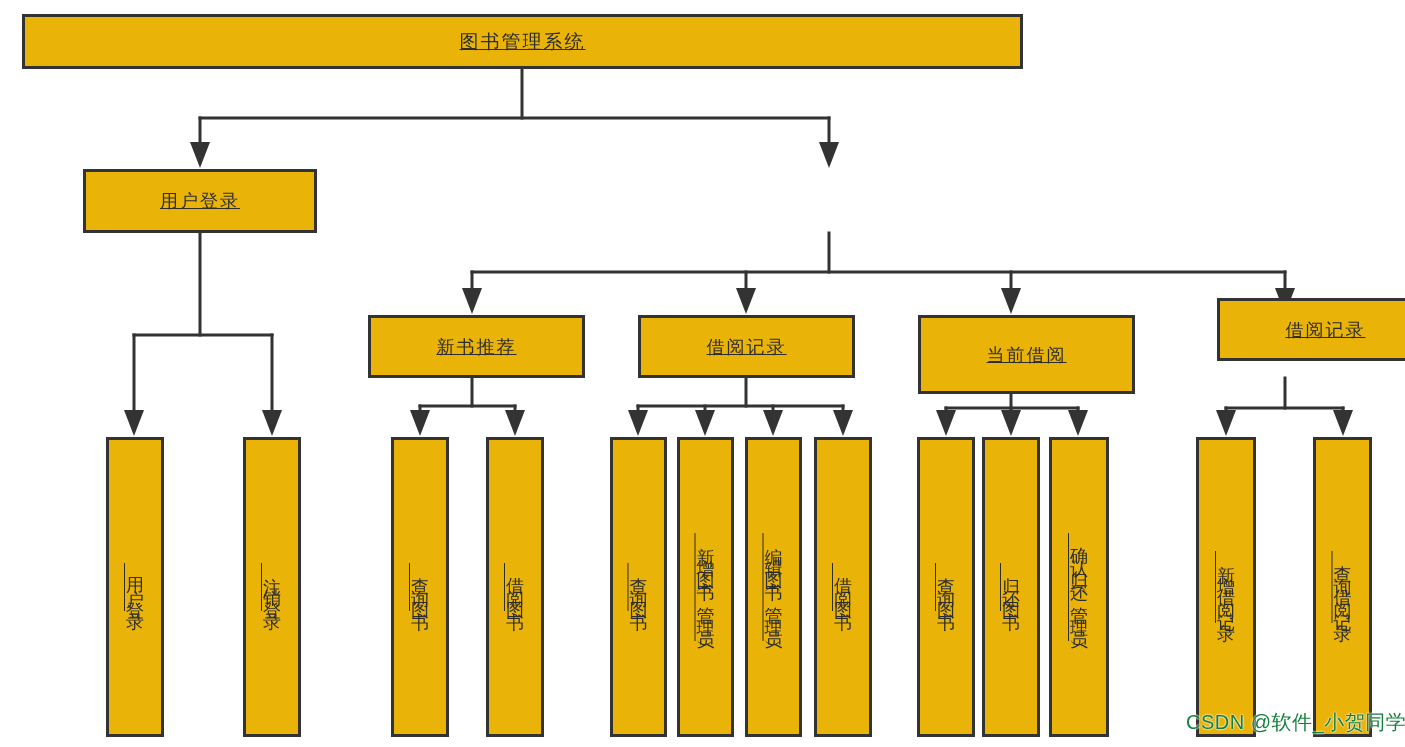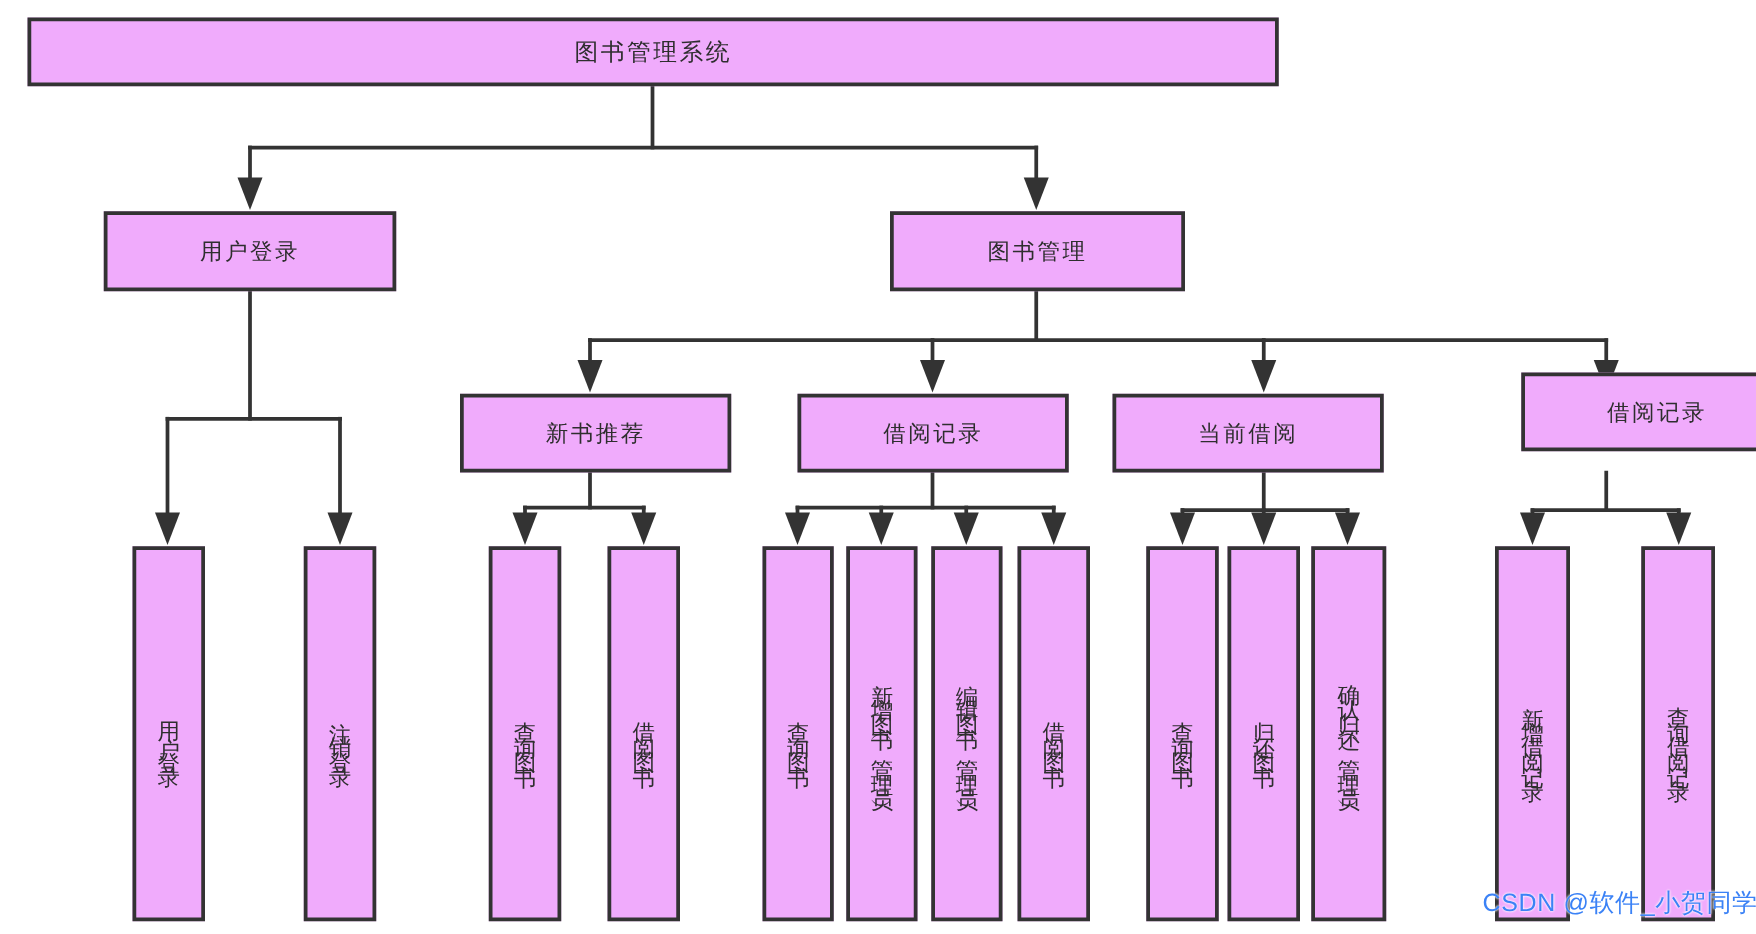--- a/index.html
+++ b/index.html
@@ -2,44 +2,45 @@
 <html><head>
 <meta charset="utf-8">
 <style>
   html,body{margin:0;padding:0;background:#ffffff;}
   body{font-family:"Liberation Sans", sans-serif;}
   .canvas{position:relative;width:1405px;height:747px;background:#ffffff;overflow:hidden;}
   svg.wires{position:absolute;left:0;top:0;z-index:1;}
   .node{
     position:absolute;
     box-sizing:border-box;
-    background:#f0abfc;
+    background:#eab308;
     border:3px solid #333333;
     display:flex;
     align-items:center;
     justify-content:center;
     color:#2e2e2e;
     z-index:2;
+    text-decoration:underline;
   }
   .h-node{font-size:18px;letter-spacing:2px;white-space:nowrap;}
   .root-node{font-size:19px;letter-spacing:2px;}
   .v-node{
     writing-mode:vertical-rl;
     text-orientation:mixed;
     font-size:18px;
     letter-spacing:12px;
     line-height:1;
     white-space:nowrap;
   }
   .watermark{
     position:absolute;
     left:1186px;
     top:709px;
     font-size:20px;
-    color:#3b82f6;
+    color:#15803d;
     letter-spacing:0.5px;
     white-space:nowrap;
     z-index:3;
     text-shadow:0 0 2px #ffffff, 0 0 2px #ffffff;
   }
 </style>
 </head>
 <body>
 
 <div class="canvas">
@@ -108,25 +109,24 @@
     <use href="#ah" transform="translate(946,436)"></use>
     <use href="#ah" transform="translate(1011,436)"></use>
     <use href="#ah" transform="translate(1078,436)"></use>
     <use href="#ah" transform="translate(1226,436)"></use>
     <use href="#ah" transform="translate(1343,436)"></use>
   </svg>
 
   <div class="node h-node root-node" style="left:22px;top:14px;width:1001px;height:55px;">图书管理系统</div>
 
   <div class="node h-node" style="left:83px;top:169px;width:234px;height:64px;">用户登录</div>
-  <div class="node h-node" style="left:712px;top:169px;width:236px;height:64px;">图书管理</div>
 
   <div class="node h-node" style="left:368px;top:315px;width:217px;height:63px;">新书推荐</div>
   <div class="node h-node" style="left:638px;top:315px;width:217px;height:63px;">借阅记录</div>
-  <div class="node h-node" style="left:890px;top:315px;width:217px;height:63px;">当前借阅</div>
+  <div class="node h-node" style="left:918px;top:315px;width:217px;height:79px;">当前借阅</div>
   <div class="node h-node" style="left:1177px;top:298px;width:217px;height:63px;margin-left:40px;">借阅记录</div>
 
   <div class="node v-node" style="left:106px;top:437px;width:58px;height:300px;">用户登录</div>
   <div class="node v-node" style="left:243px;top:437px;width:58px;height:300px;">注销登录</div>
 
   <div class="node v-node" style="left:391px;top:437px;width:58px;height:300px;">查询图书</div>
   <div class="node v-node" style="left:486px;top:437px;width:58px;height:300px;">借阅图书</div>
 
   <div class="node v-node" style="left:610px;top:437px;width:57px;height:300px;">查询图书</div>
   <div class="node v-node" style="left:677px;top:437px;width:57px;height:300px;">新增图书（管理员）</div>

